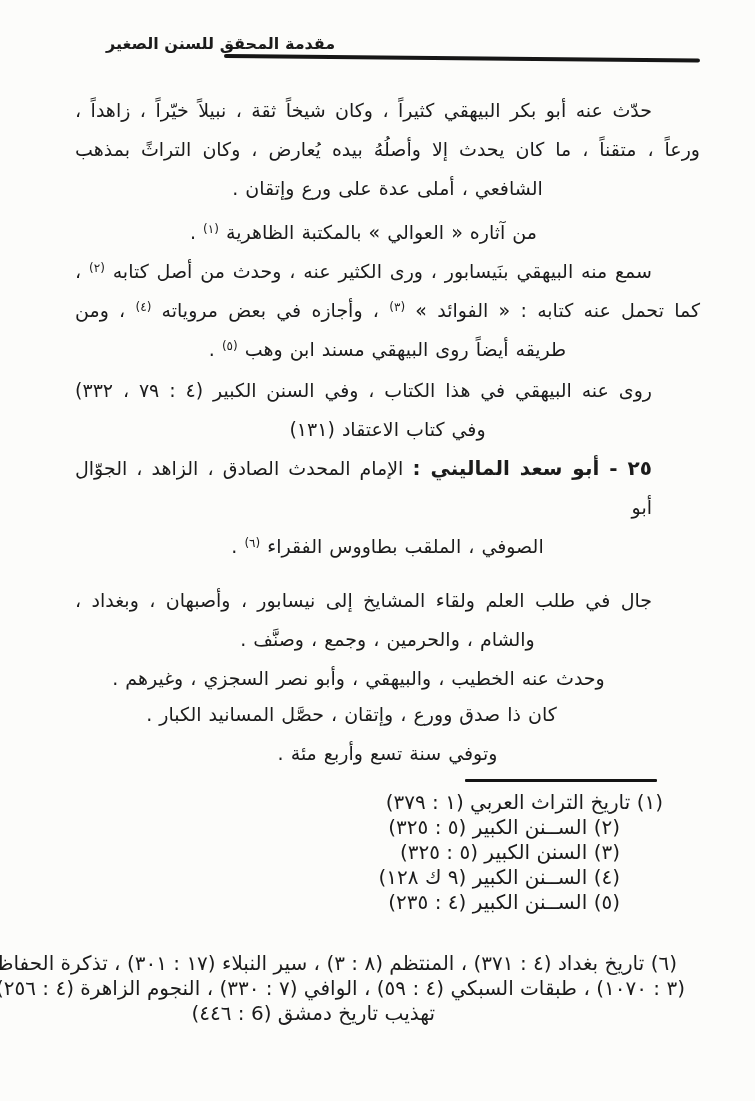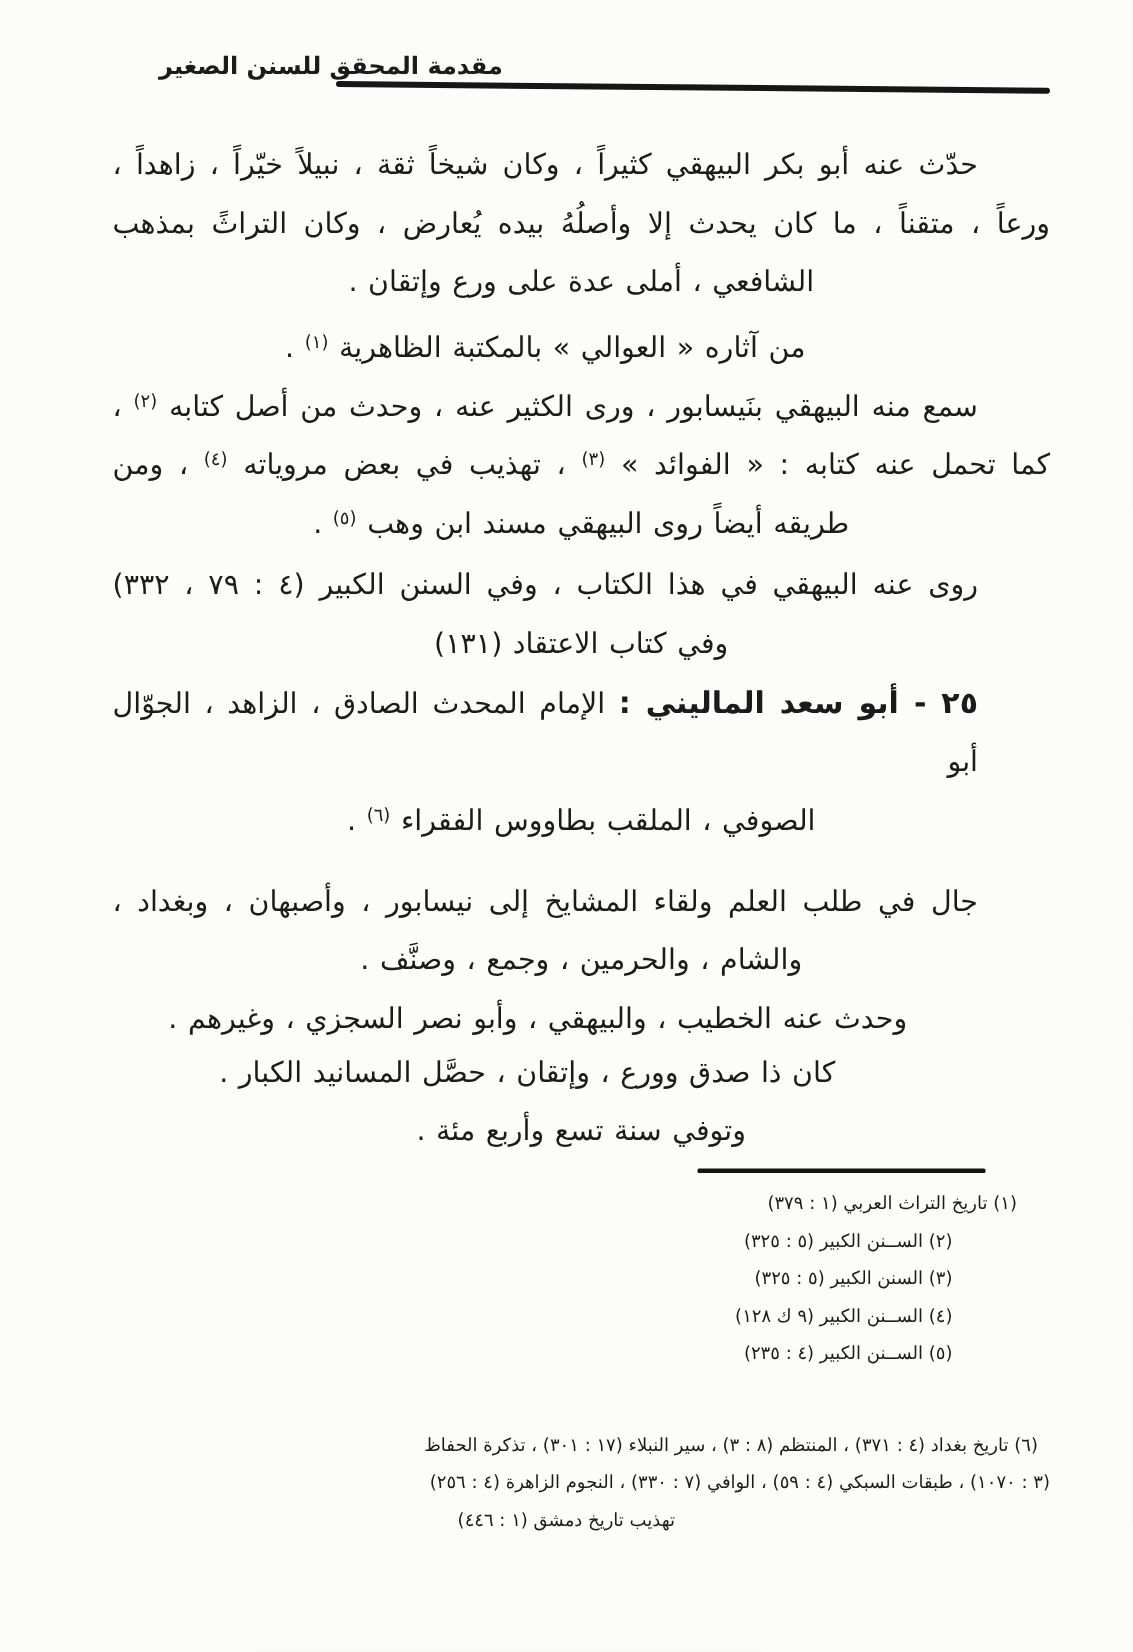--- a/index.html
+++ b/index.html
@@ -33,22 +33,22 @@
   .center{text-align:center;text-align-last:center;white-space:nowrap;}
   .indent{padding-right:48px;}
   .bold-name{font-weight:bold;font-size:20px;}
   sup.fnref{font-size:12px;line-height:0;vertical-align:6px;}
   
   .fnsep{
     position:absolute;top:779px;left:465px;width:192px;height:3px;
     background:#141414;border-radius:1px;
   }
   .footnotes{
-    position:absolute;top:790px;left:58px;right:55px;
-    direction:rtl;font-size:12px;line-height:25px;
+    position:absolute;top:790px;left:58px;right:70px;
+    direction:rtl;font-size:20px;line-height:25px;
   }
   .fn-line{text-align:right;white-space:nowrap;}
   .fn-ind-a{padding-right:22px;}   
   .fn-ind-b{padding-right:65px;}   
   .fn-ind-c{padding-right:8px;margin-top:36px;}    
   .fn-ind-d{padding-right:0;}      
   .fn-ind-e{padding-right:250px;}  
   
   .pagenum{
     position:absolute;top:1038px;left:0;right:0;
@@ -65,21 +65,21 @@
 
   <div class="body-text" dir="rtl">
 
     <div class="line just indent">حدّث عنه أبو بكر البيهقي كثيراً ، وكان شيخاً ثقة ، نبيلاً خيّراً ، زاهداً ،</div>
     <div class="line just">ورعاً ، متقناً ، ما كان يحدث إلا وأصلُهُ بيده يُعارض ، وكان التراثً بمذهب</div>
     <div class="line center">الشافعي ، أملى عدة على ورع وإتقان .</div>
 
     <div class="line start indent" style="margin-top:5px"><span>من آثاره « العوالي » بالمكتبة الظاهرية </span><sup class="fnref">(١)</sup><span> .</span></div>
 
     <div class="line just indent"><span>سمع منه البيهقي بنَيسابور ، ورى الكثير عنه ، وحدث من أصل كتابه </span><sup class="fnref">(٢)</sup><span> ،</span></div>
-    <div class="line just"><span>كما تحمل عنه كتابه : « الفوائد » </span><sup class="fnref">(٣)</sup><span> ، تهذيب في بعض مروياته </span><sup class="fnref">(٤)</sup><span> ، ومن</span></div>
+    <div class="line just"><span>كما تحمل عنه كتابه : « الفوائد » </span><sup class="fnref">(٣)</sup><span> ، وأجازه في بعض مروياته </span><sup class="fnref">(٤)</sup><span> ، ومن</span></div>
     <div class="line center"><span>طريقه أيضاً روى البيهقي مسند ابن وهب </span><sup class="fnref">(٥)</sup><span> .</span></div>
 
     <div class="line just indent" style="margin-top:2px">روى عنه البيهقي في هذا الكتاب ، وفي السنن الكبير (٤ : ٧٩ ، ٣٣٢)</div>
     <div class="line center">وفي كتاب الاعتقاد (١٣١)</div>
 
     <div class="line just indent"><span class="bold-name">٢٥ - أبو سعد الماليني :</span><span> الإمام المحدث الصادق ، الزاهد ، الجوّال أبو</span></div>
     <div class="line center"><span>الصوفي ، الملقب بطاووس الفقراء </span><sup class="fnref">(٦)</sup><span> .</span></div>
 
     <div class="line just indent" style="margin-top:15px">جال في طلب العلم ولقاء المشايخ إلى نيسابور ، وأصبهان ، وبغداد ،</div>
     <div class="line center">والشام ، والحرمين ، وجمع ، وصنَّف .</div>
@@ -95,17 +95,17 @@
   <div class="fnsep"></div>
 
   <div class="footnotes" dir="rtl">
     <div class="fn-line fn-ind-a">(١) تاريخ التراث العربي (١ : ٣٧٩)</div>
     <div class="fn-line fn-ind-b">(٢) الســنن الكبير (٥ : ٣٢٥)</div>
     <div class="fn-line fn-ind-b">(٣) السنن الكبير (٥ : ٣٢٥)</div>
     <div class="fn-line fn-ind-b">(٤) الســنن الكبير (٩ ك ١٢٨)</div>
     <div class="fn-line fn-ind-b">(٥) الســنن الكبير (٤ : ٢٣٥)</div>
     <div class="fn-line fn-ind-c">(٦) تاريخ بغداد (٤ : ٣٧١) ، المنتظم (٨ : ٣) ، سير النبلاء (١٧ : ٣٠١) ، تذكرة الحفاظ</div>
     <div class="fn-line fn-ind-d">(٣ : ١٠٧٠) ، طبقات السبكي (٤ : ٥٩) ، الوافي (٧ : ٣٣٠) ، النجوم الزاهرة (٤ : ٢٥٦)</div>
-    <div class="fn-line fn-ind-e">تهذيب تاريخ دمشق (١ : ٤٤٦)</div>
+    <div class="fn-line fn-ind-e">تهذيب تاريخ دمشق (6 : ٤٤٦)</div>
   </div>
 
 
 </div>
 
 </body></html>

